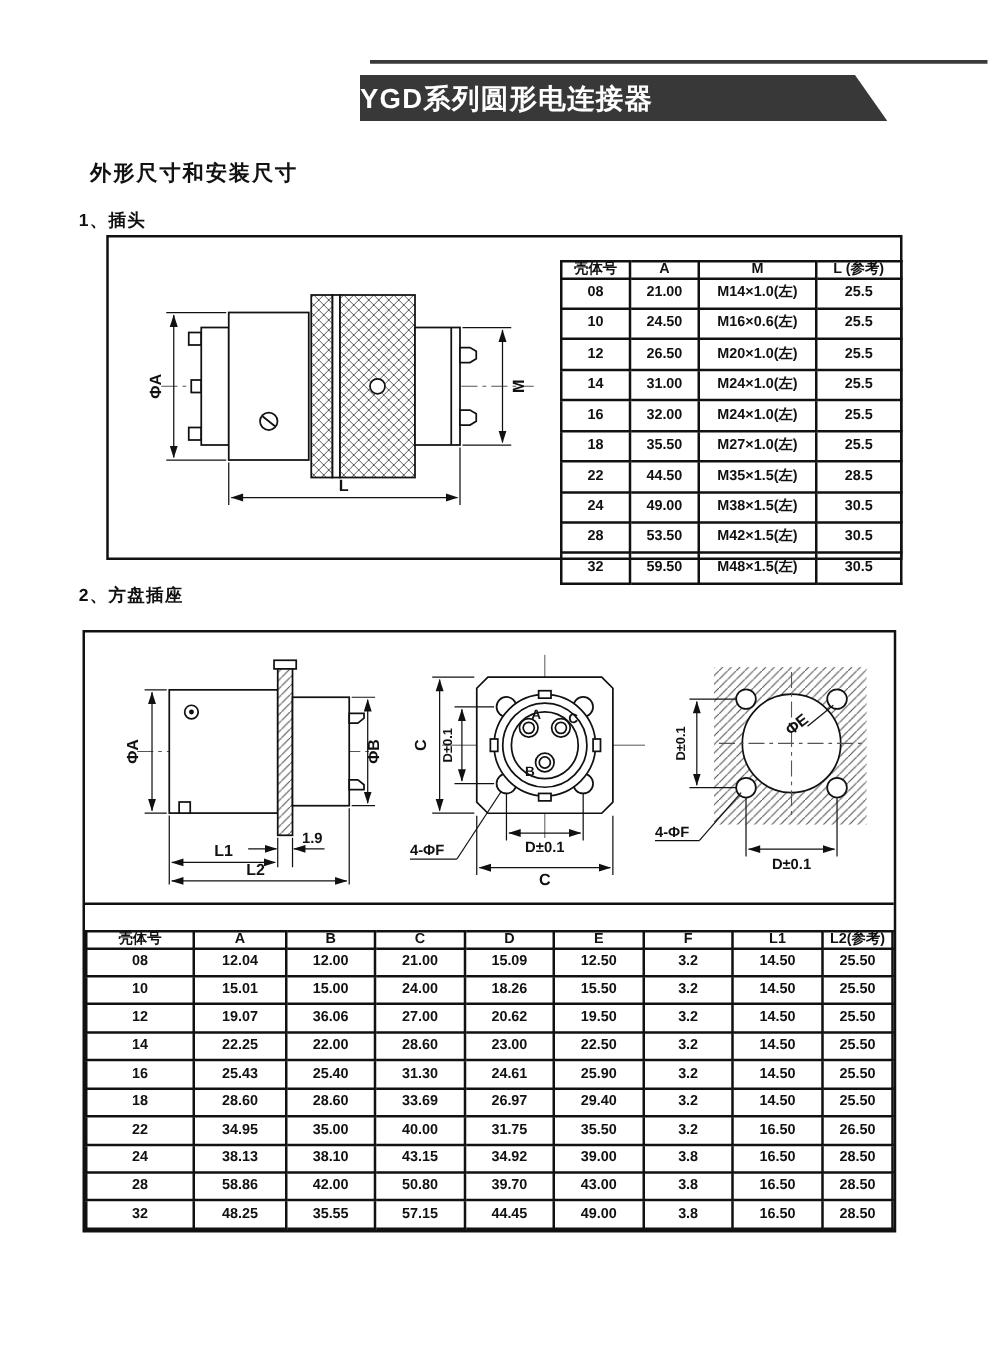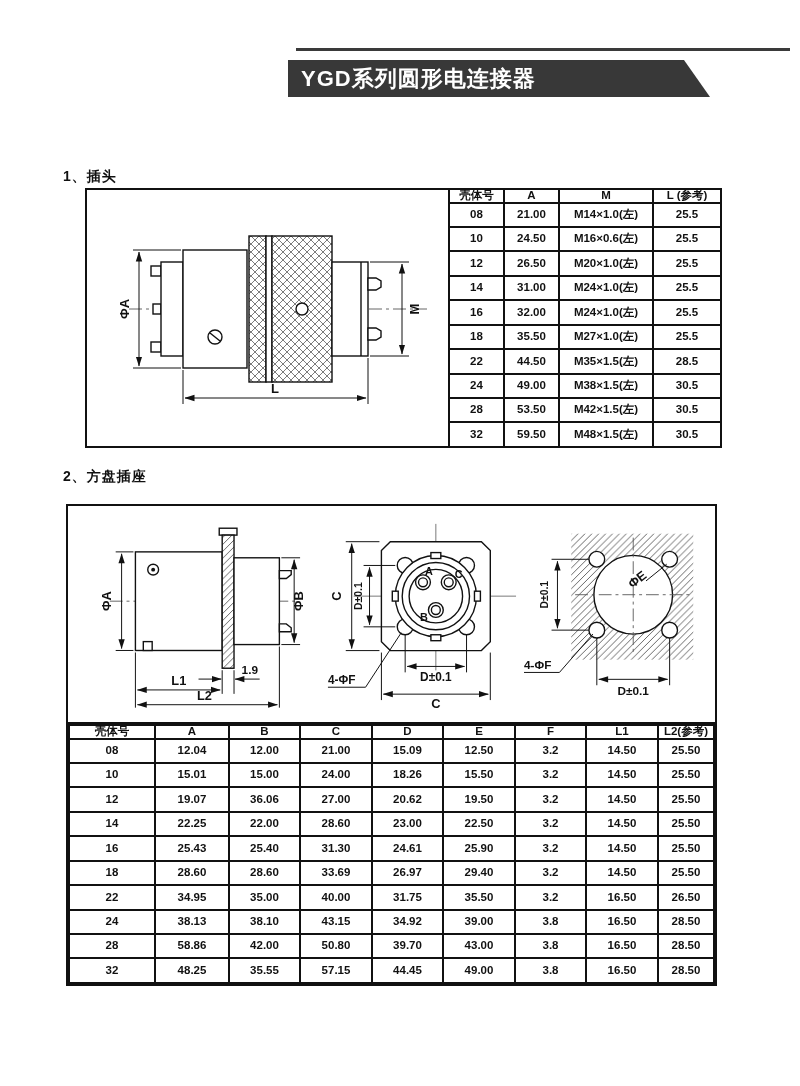--- a/index.html
+++ b/index.html
@@ -3,36 +3,36 @@
 <meta charset="utf-8">
 <style>
   html,body{margin:0;padding:0;background:#fff;}
   .page{position:relative;width:800px;height:1086px;background:#ffffff;overflow:hidden;
         font-family:"Liberation Sans",sans-serif;color:#111;}
 
   
   .banner-line{position:absolute;left:296px;top:48px;width:494px;height:3px;background:#3a3a3a;}
   .banner{position:absolute;left:288px;top:60px;width:422px;height:37px;background:#383838;
           clip-path:polygon(0 0, calc(100% - 26px) 0, 100% 100%, 0 100%);
-          display:flex;align-items:center;padding-left:13px;box-sizing:border-box;}
+          display:flex;align-items:center;box-sizing:border-box;}
   .banner span{color:#fff;font-size:22px;font-weight:bold;letter-spacing:1px;}
 
   .main-title{position:absolute;left:72px;top:127px;font-size:17px;font-weight:bold;letter-spacing:1.5px;}
   .sub-title{position:absolute;font-size:14px;font-weight:bold;letter-spacing:1px;}
   #sub1{left:63px;top:168px;}
   #sub2{left:63px;top:468px;}
 
   
   .box1{position:absolute;left:85px;top:188px;width:637px;height:260px;border:2px solid #111;box-sizing:border-box;}
   .box2{position:absolute;left:66px;top:504px;width:651px;height:482px;border:2px solid #111;box-sizing:border-box;
         display:flex;flex-direction:column;}
   .draw-area{position:relative;flex:0 0 216px;border-bottom:2px solid #111;}
 
   
-  table{border-collapse:collapse;table-layout:fixed;}
+  table{border-collapse:collapse;table-layout:fixed;margin-top:20px;}
   th,td{border:2px solid #111;text-align:center;vertical-align:middle;
         font-size:11.5px;font-weight:bold;padding:0;line-height:1;}
   th{font-weight:bold;}
   #table1{position:absolute;top:-2px;right:-2px;height:calc(100% + 4px);width:272px;}
   #table2{width:100%;flex:1;}
 
   
   svg{position:absolute;}
   .st{fill:#ffffff;stroke:#111;stroke-width:1.4;}
   .stn{fill:none;stroke:#111;stroke-width:1.4;}
@@ -45,20 +45,21 @@
 </head>
 <body>
 
 <div class="page">
 
   <div class="banner-line"></div>
   <div class="banner">
     <span>YGD系列圆形电连接器</span>
   </div>
 
+  <div class="main-title">外形尺寸和安装尺寸</div>
   <div class="sub-title" id="sub1">1、插头</div>
 
   <div class="box1">
 
     <svg style="left:12px;top:14px;" width="345" height="222" viewBox="0 0 345 222">
       <defs>
         <marker id="ae" markerWidth="11" markerHeight="9" refX="9.5" refY="4" orient="auto" markerUnits="userSpaceOnUse">
           <path d="M0,0.8 L10,4 L0,7.2 Z" fill="#111"></path>
         </marker>
         <marker id="as" markerWidth="11" markerHeight="9" refX="0.5" refY="4" orient="auto" markerUnits="userSpaceOnUse">

